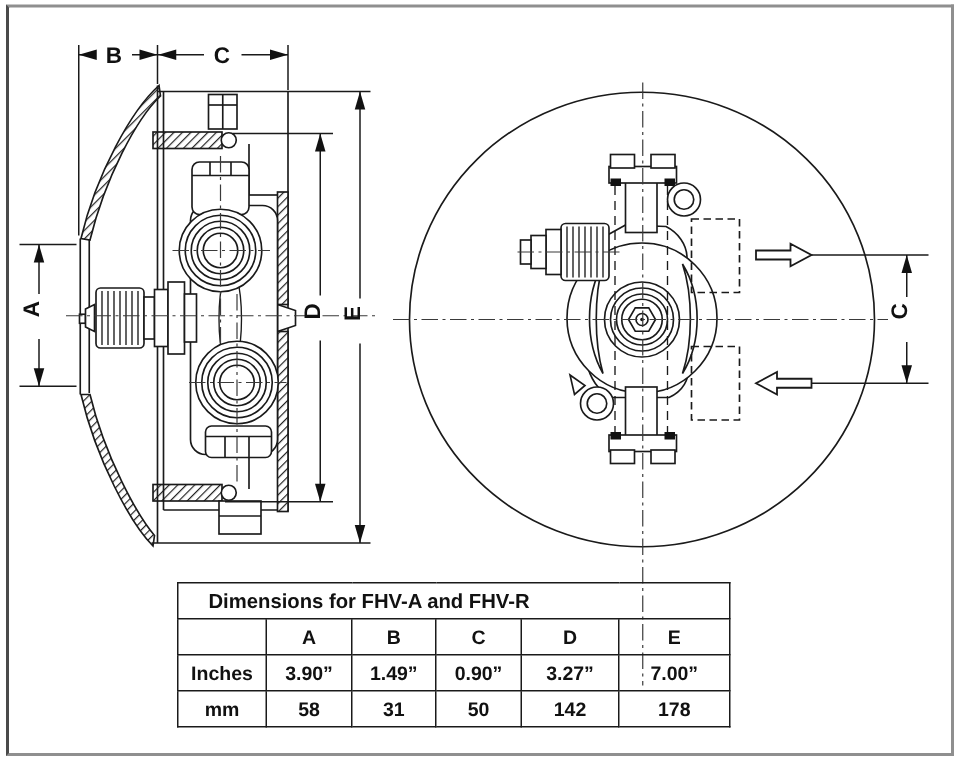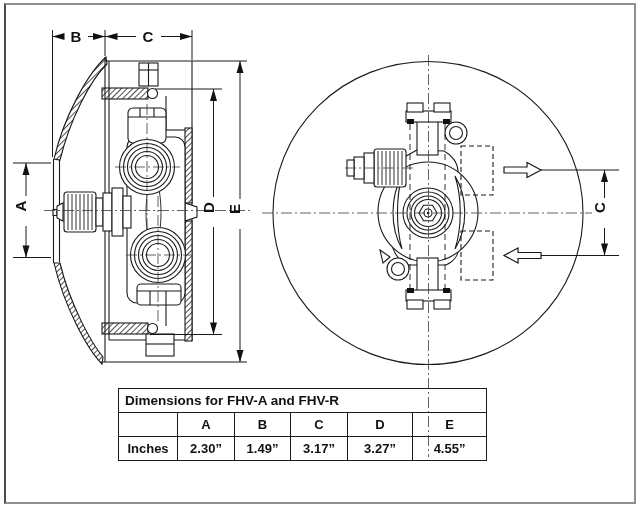--- a/index.html
+++ b/index.html
@@ -4,21 +4,21 @@
 <style>
   html,body{margin:0;padding:0;background:#fff;width:640px;height:512px;overflow:hidden;
             font-family:"Liberation Sans",sans-serif;}
   .page{position:absolute;left:4px;top:3px;width:628px;height:497px;
         border:2px solid #8f8f8f;border-left-color:#4a4a4a;background:#fff;}
   svg{position:absolute;left:0;top:0;}
   .dims-table{position:absolute;left:118px;top:388px;}
   table{border-collapse:collapse;table-layout:fixed;width:368px;
         font-family:"Liberation Sans",sans-serif;font-weight:bold;color:#111;}
   td{border:1.6px solid #1a1a1a;text-align:center;font-size:13px;height:23px;padding:0;}
-  td.title{text-align:left;padding-left:6px;font-size:13.5px;}
+  td.title{text-align:left;padding-left:20px;font-size:13.5px;}
   td.rowlab{font-size:13px;}
 </style>
 </head>
 <body>
 
 <div class="page"></div>
 
 <svg width="640" height="512" viewBox="0 0 640 512">
   <defs>
     <pattern id="hatch" width="4" height="4" patternUnits="userSpaceOnUse" patternTransform="rotate(45)">
@@ -278,21 +278,29 @@
     <tr>
       <td></td>
       <td>A</td>
       <td>B</td>
       <td>C</td>
       <td>D</td>
       <td>E</td>
     </tr>
     <tr>
       <td class="rowlab">Inches</td>
-      <td>2.30”</td>
+      <td>3.90”</td>
       <td>1.49”</td>
-      <td>3.17”</td>
+      <td>0.90”</td>
       <td>3.27”</td>
-      <td>4.55”</td>
+      <td>7.00”</td>
+    </tr>
+    <tr>
+      <td class="rowlab">mm</td>
+      <td>58</td>
+      <td>31</td>
+      <td>50</td>
+      <td>142</td>
+      <td>178</td>
     </tr>
   </tbody>
     </table>
 </div>
 
 </body></html>

